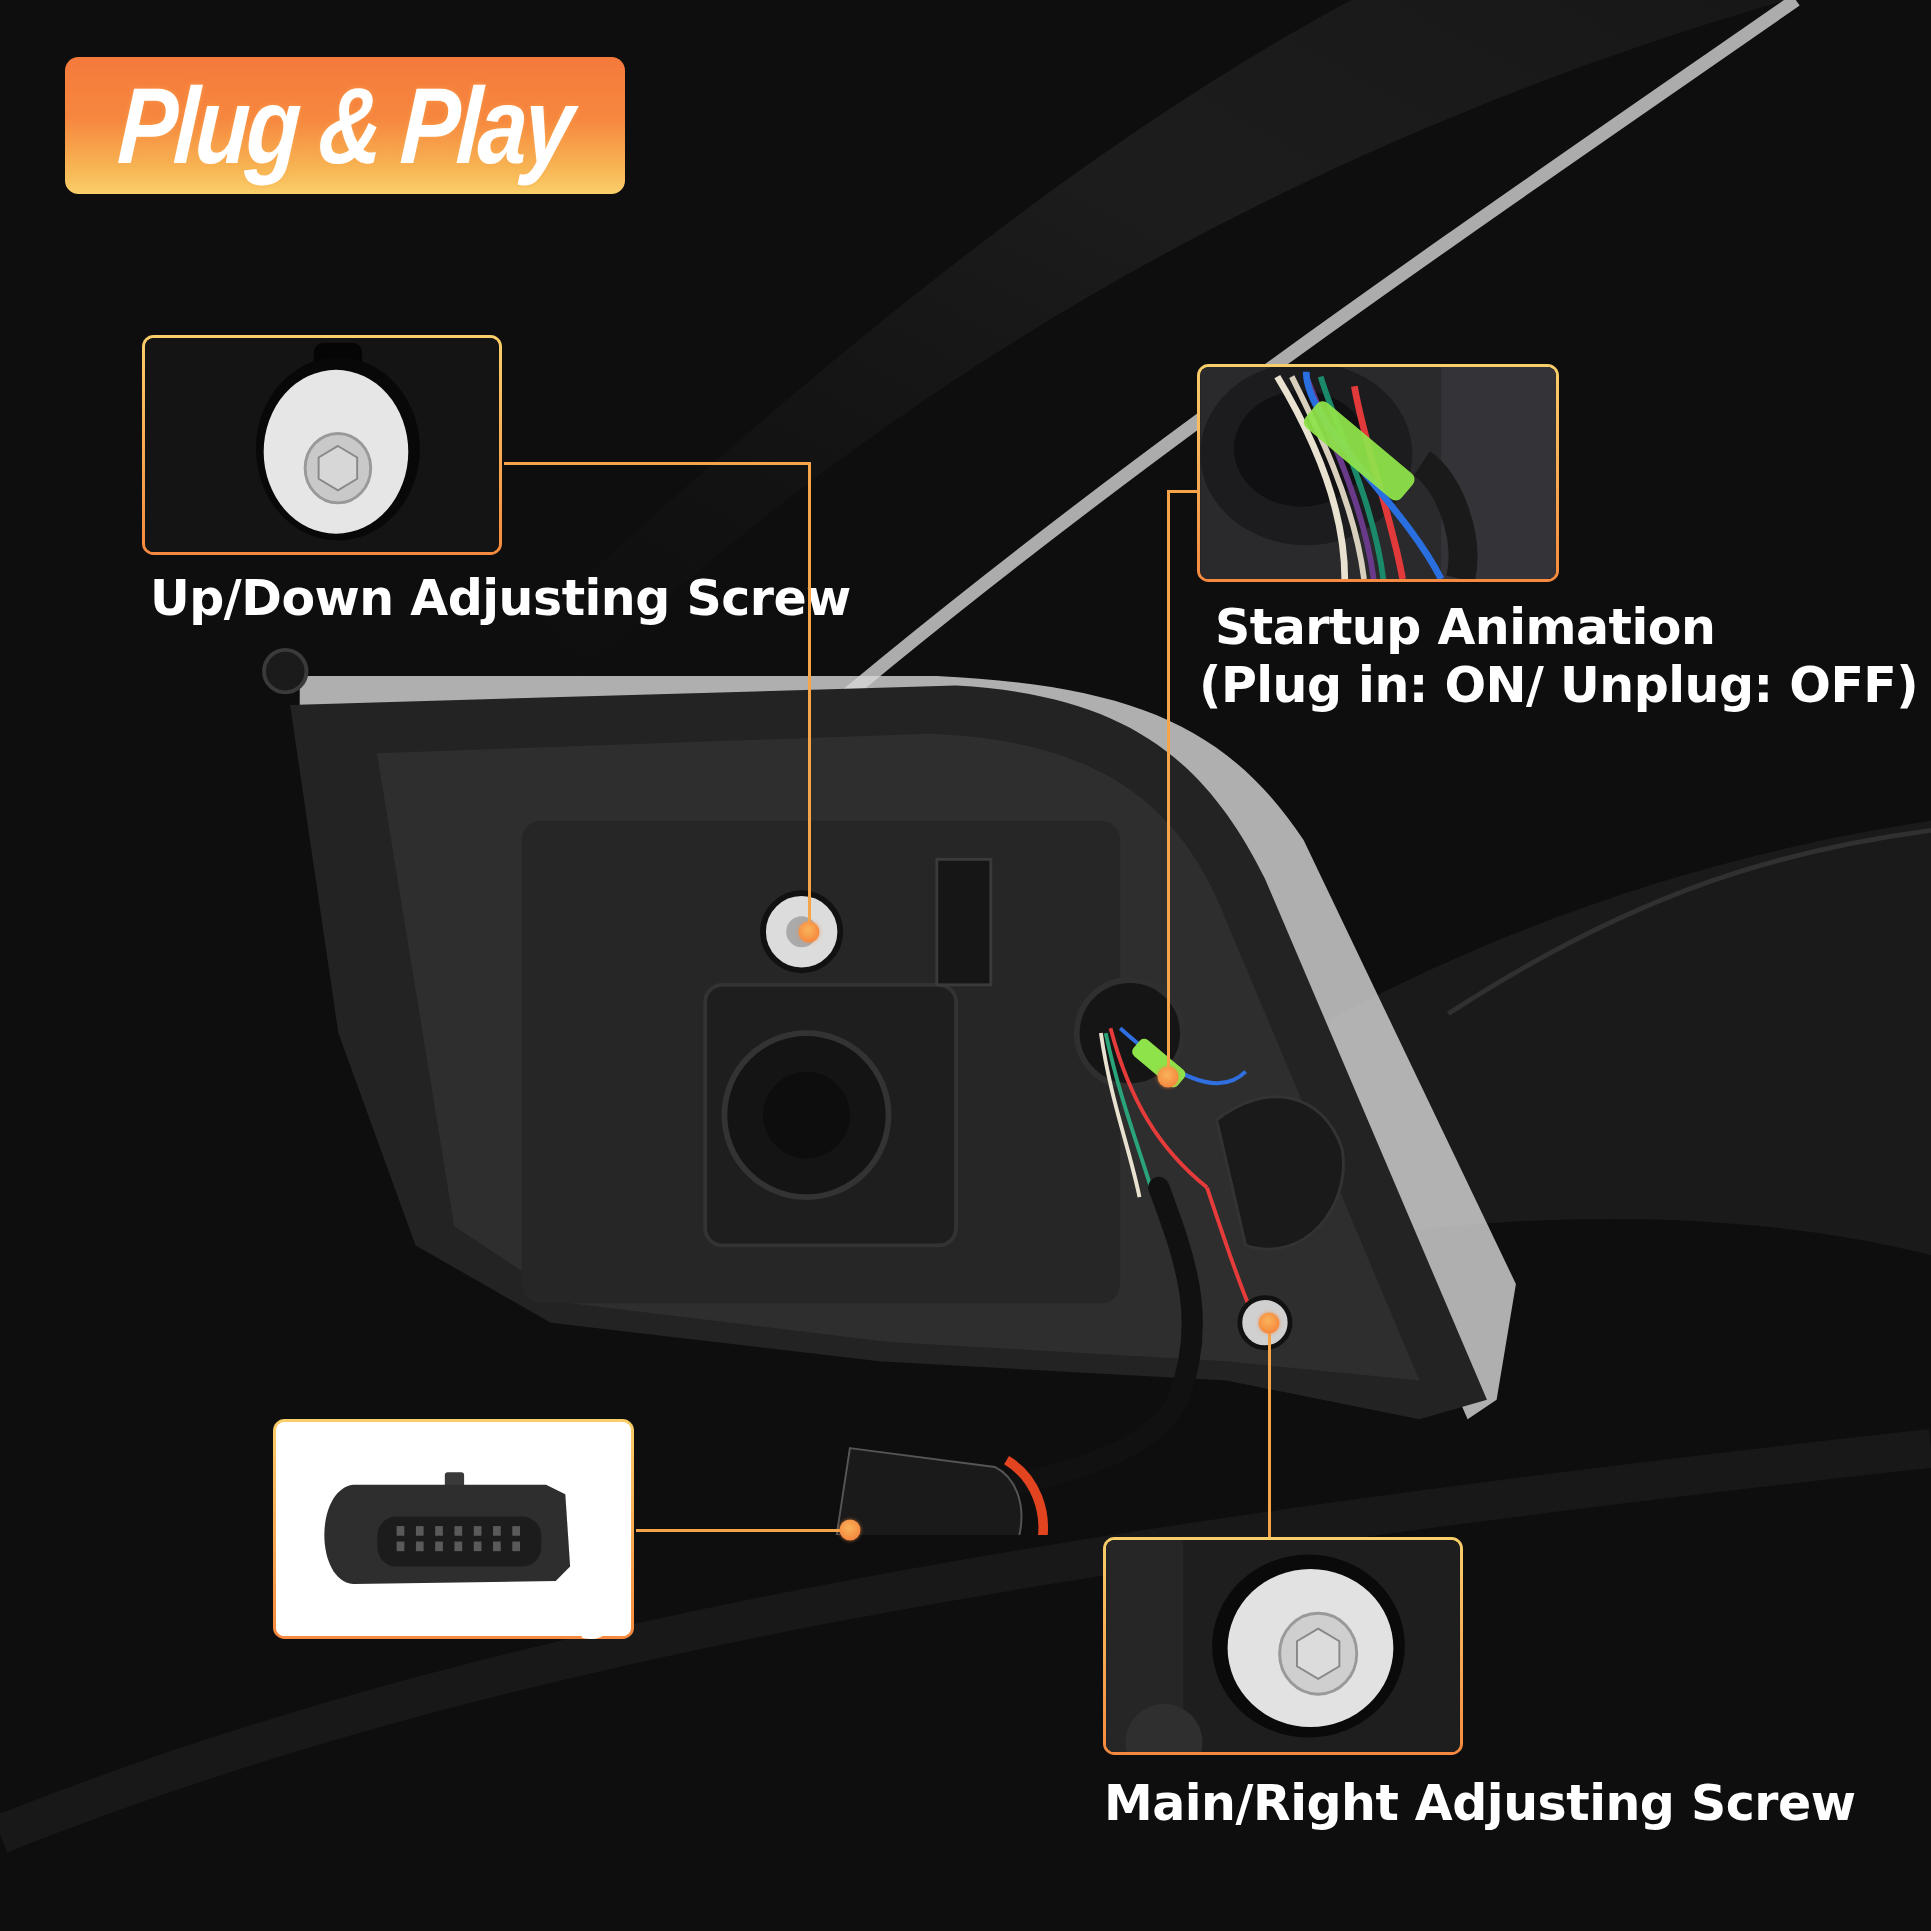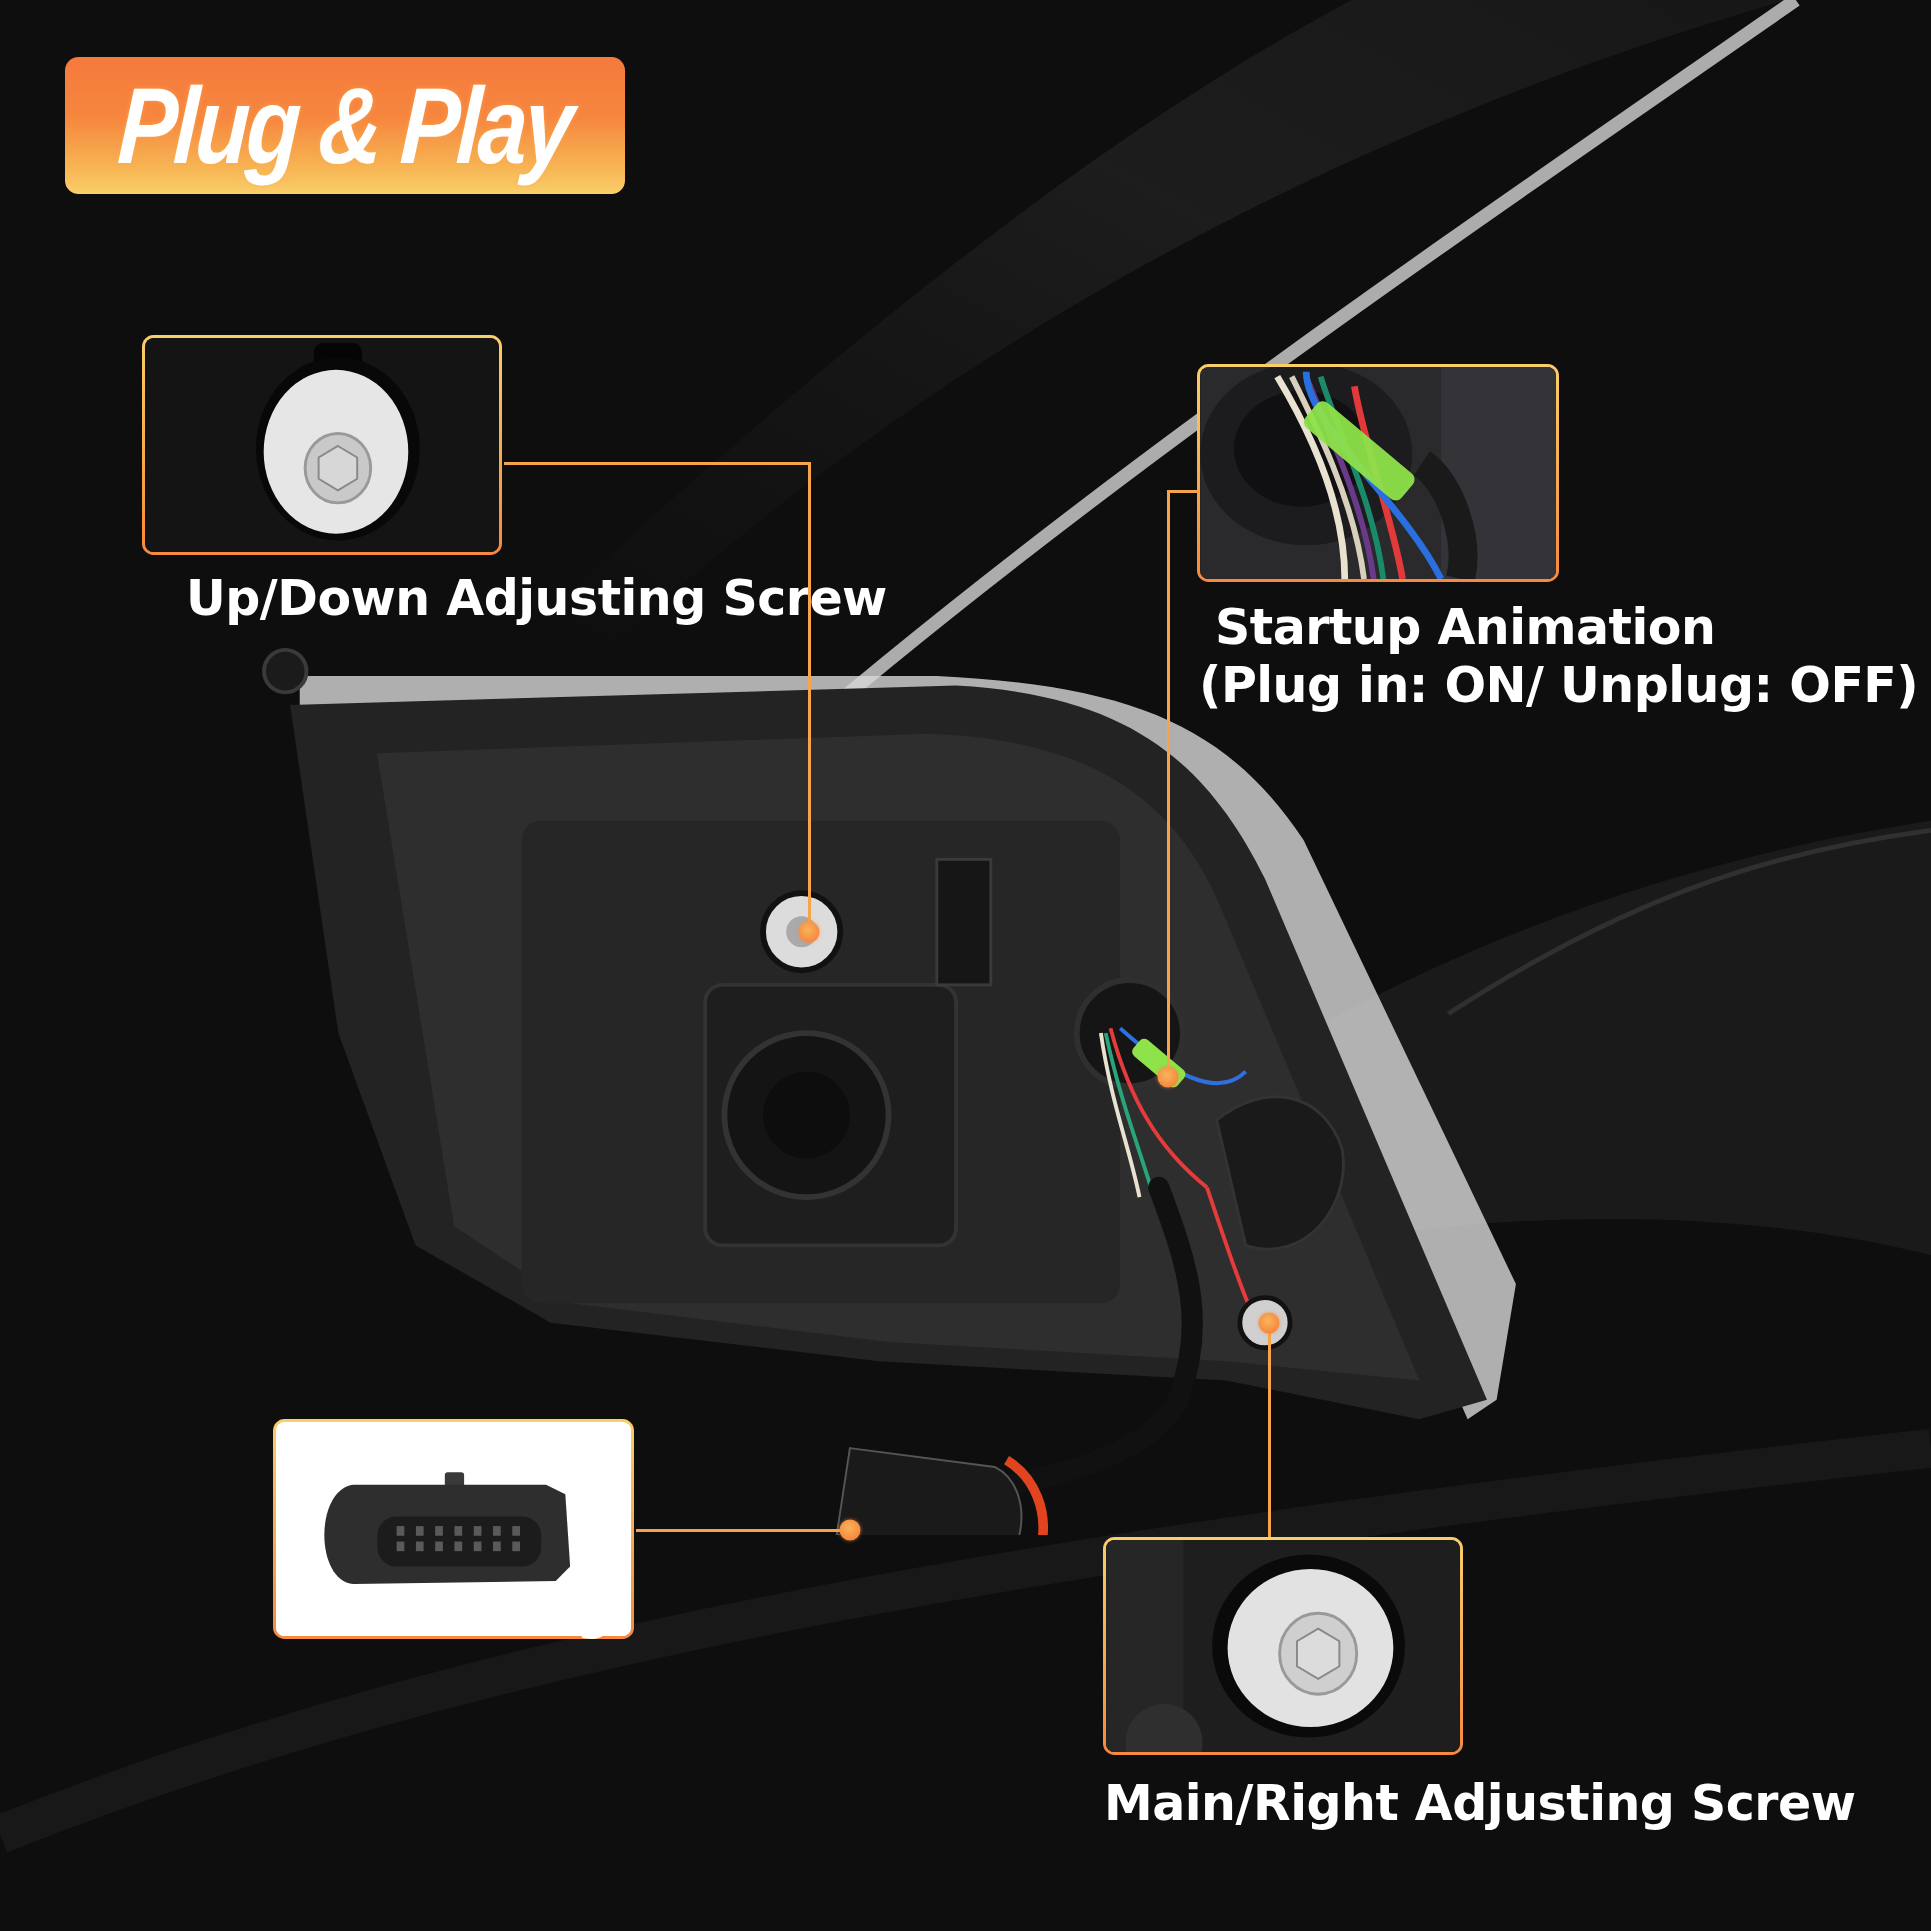--- a/index.html
+++ b/index.html
@@ -113,21 +113,21 @@
 <div class="inset" style="left:142px;top:335px;width:354px;height:214px;">
   <svg viewBox="0 0 367 222">
     <rect width="367" height="222" fill="#141414"></rect>
     <rect x="175" y="5" width="50" height="60" rx="10" fill="#050505"></rect>
     <ellipse cx="200" cy="115" rx="85" ry="95" fill="#080808"></ellipse>
     <ellipse cx="198" cy="118" rx="75" ry="85" fill="#e6e6e6"></ellipse>
     <ellipse cx="200" cy="135" rx="34" ry="36" fill="#c9c9c9" stroke="#999" stroke-width="3"></ellipse>
     <polygon points="200,112 220,124 220,146 200,158 180,146 180,124" fill="#d7d7d7" stroke="#888" stroke-width="2"></polygon>
   </svg>
 </div>
-<div class="label" style="left:150px;top:570px;margin-left:36px;">Up/Down Adjusting Screw</div>
+<div class="label" style="left:150px;top:570px;">Up/Down Adjusting Screw</div>
 <div class="line" style="left:504px;top:462px;width:307px;height:2.9px;"></div>
 <div class="line" style="left:808px;top:462px;width:2.9px;height:469px;"></div>
 <div class="dot" style="left:809px;top:932px;"></div>
 
 <div class="inset" style="left:1197px;top:364px;width:356px;height:212px;">
   <svg viewBox="0 0 369 220">
     <rect width="369" height="220" fill="#2a2a2d"></rect>
     <ellipse cx="110" cy="90" rx="110" ry="95" fill="#1c1c1f"></ellipse>
     <ellipse cx="105" cy="85" rx="70" ry="60" fill="#101012"></ellipse>
     <rect x="250" y="0" width="119" height="220" fill="#333338"></rect>

